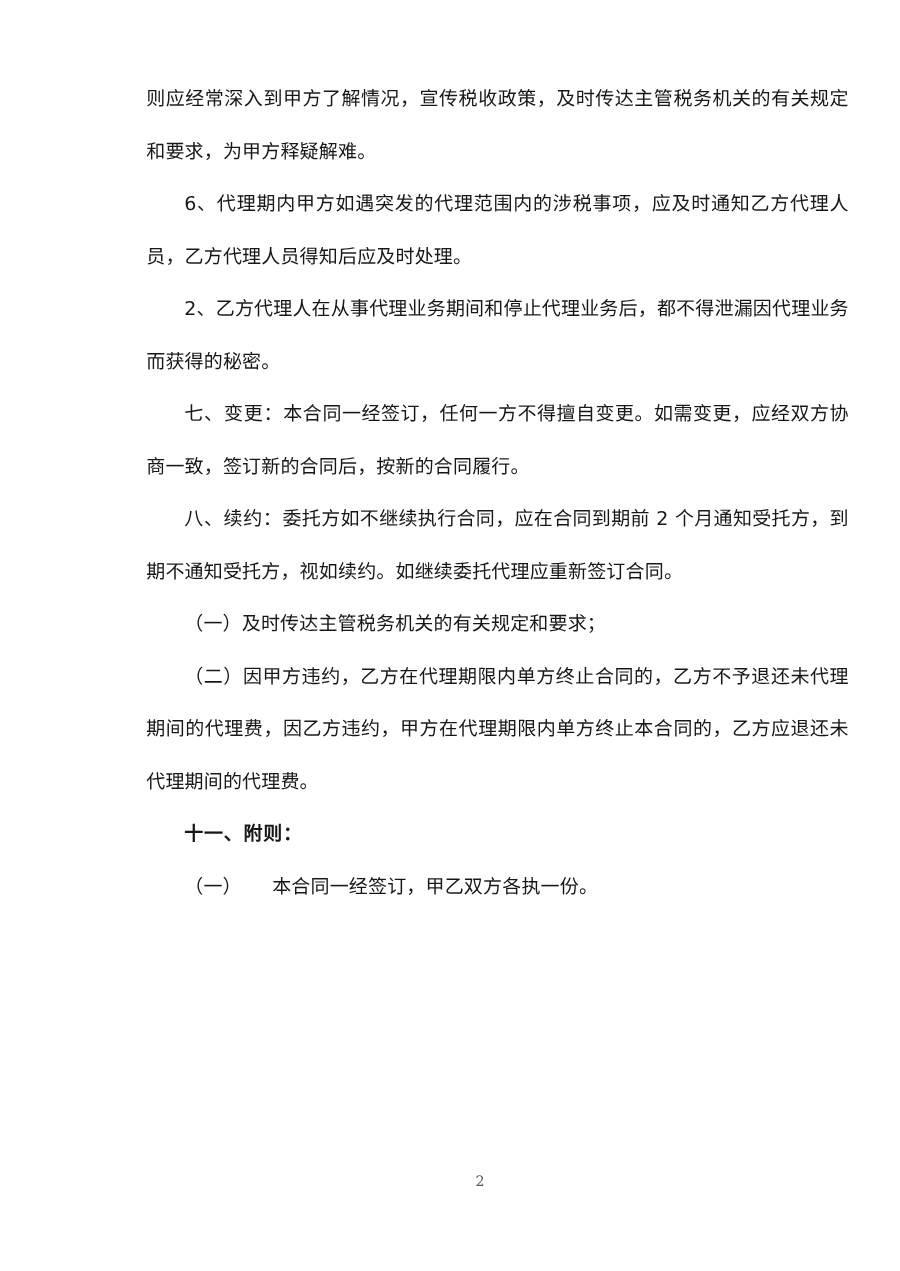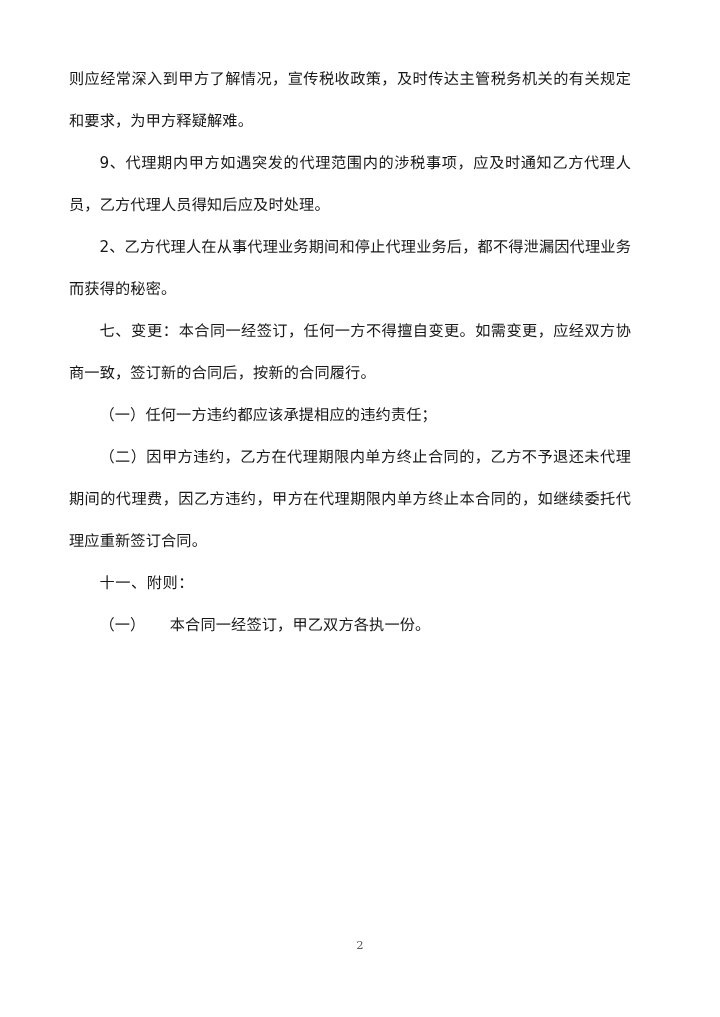--- a/index.html
+++ b/index.html
@@ -16,20 +16,21 @@
     font-family: "DejaVu Sans", "Liberation Sans", sans-serif;
     color: #1a1a1a;
     -webkit-font-smoothing: antialiased;
   }
 
   
   .page {
     position: absolute;
     inset: 0;
     background: #ffffff;
+    margin-left: 48px;
   }
 
   
   .text-column {
     position: absolute;
     left: 69px;
     top: 58px;
     width: 562px;
   }
 
@@ -55,21 +56,21 @@
   }
 
   
   .sec-label {
     font-weight: 400;
     letter-spacing: 0.4px;
   }
 
   
   .para.heading-line {
-    font-weight: 400;
+    font-weight: 700;
     letter-spacing: 0.6px;
     text-align-last: left;
   }
 
   
   .tab-gap {
     display: inline-block;
     width: 1.6em;
   }
 
@@ -89,31 +90,32 @@
 </head>
 <body>
 
 <div class="page">
 
   <div class="text-column">
 
     <p class="para no-indent">则应经常深入到甲方了解情况，宣传税收政策，及时传达主管税务机关的有关规定和要求，为甲方释疑解难。</p>
 
 
-    <p class="para">9、代理期内甲方如遇突发的代理范围内的涉税事项，应及时通知乙方代理人员，乙方代理人员得知后应及时处理。</p>
+    <p class="para">6、代理期内甲方如遇突发的代理范围内的涉税事项，应及时通知乙方代理人员，乙方代理人员得知后应及时处理。</p>
 
     <p class="para">2、乙方代理人在从事代理业务期间和停止代理业务后，都不得泄漏因代理业务而获得的秘密。</p>
 
     <p class="para"><span class="sec-label">七、变更：</span><span>本合同一经签订，任何一方不得擅自变更。如需变更，应经双方协商一致，签订新的合同后，按新的合同履行。</span></p>
 
+    <p class="para"><span class="sec-label">八、续约：</span><span>委托方如不继续执行合同，应在合同到期前 2 个月通知受托方，到期不通知受托方，视如续约。如继续委托代理应重新签订合同。</span></p>
 
 
-    <p class="para tight-justify">（一）任何一方违约都应该承提相应的违约责任；</p>
+    <p class="para tight-justify">（一）及时传达主管税务机关的有关规定和要求；</p>
 
-    <p class="para">（二）因甲方违约，乙方在代理期限内单方终止合同的，乙方不予退还未代理期间的代理费，因乙方违约，甲方在代理期限内单方终止本合同的，如继续委托代理应重新签订合同。</p>
+    <p class="para">（二）因甲方违约，乙方在代理期限内单方终止合同的，乙方不予退还未代理期间的代理费，因乙方违约，甲方在代理期限内单方终止本合同的，乙方应退还未代理期间的代理费。</p>
 
 
     <p class="para heading-line">十一、附则：</p>
 
     <p class="para tight-justify"><span>（一）</span><span class="tab-gap"></span><span>本合同一经签订，甲乙双方各执一份。</span></p>
 
   </div>
 
   <div class="page-number">2</div>
 

